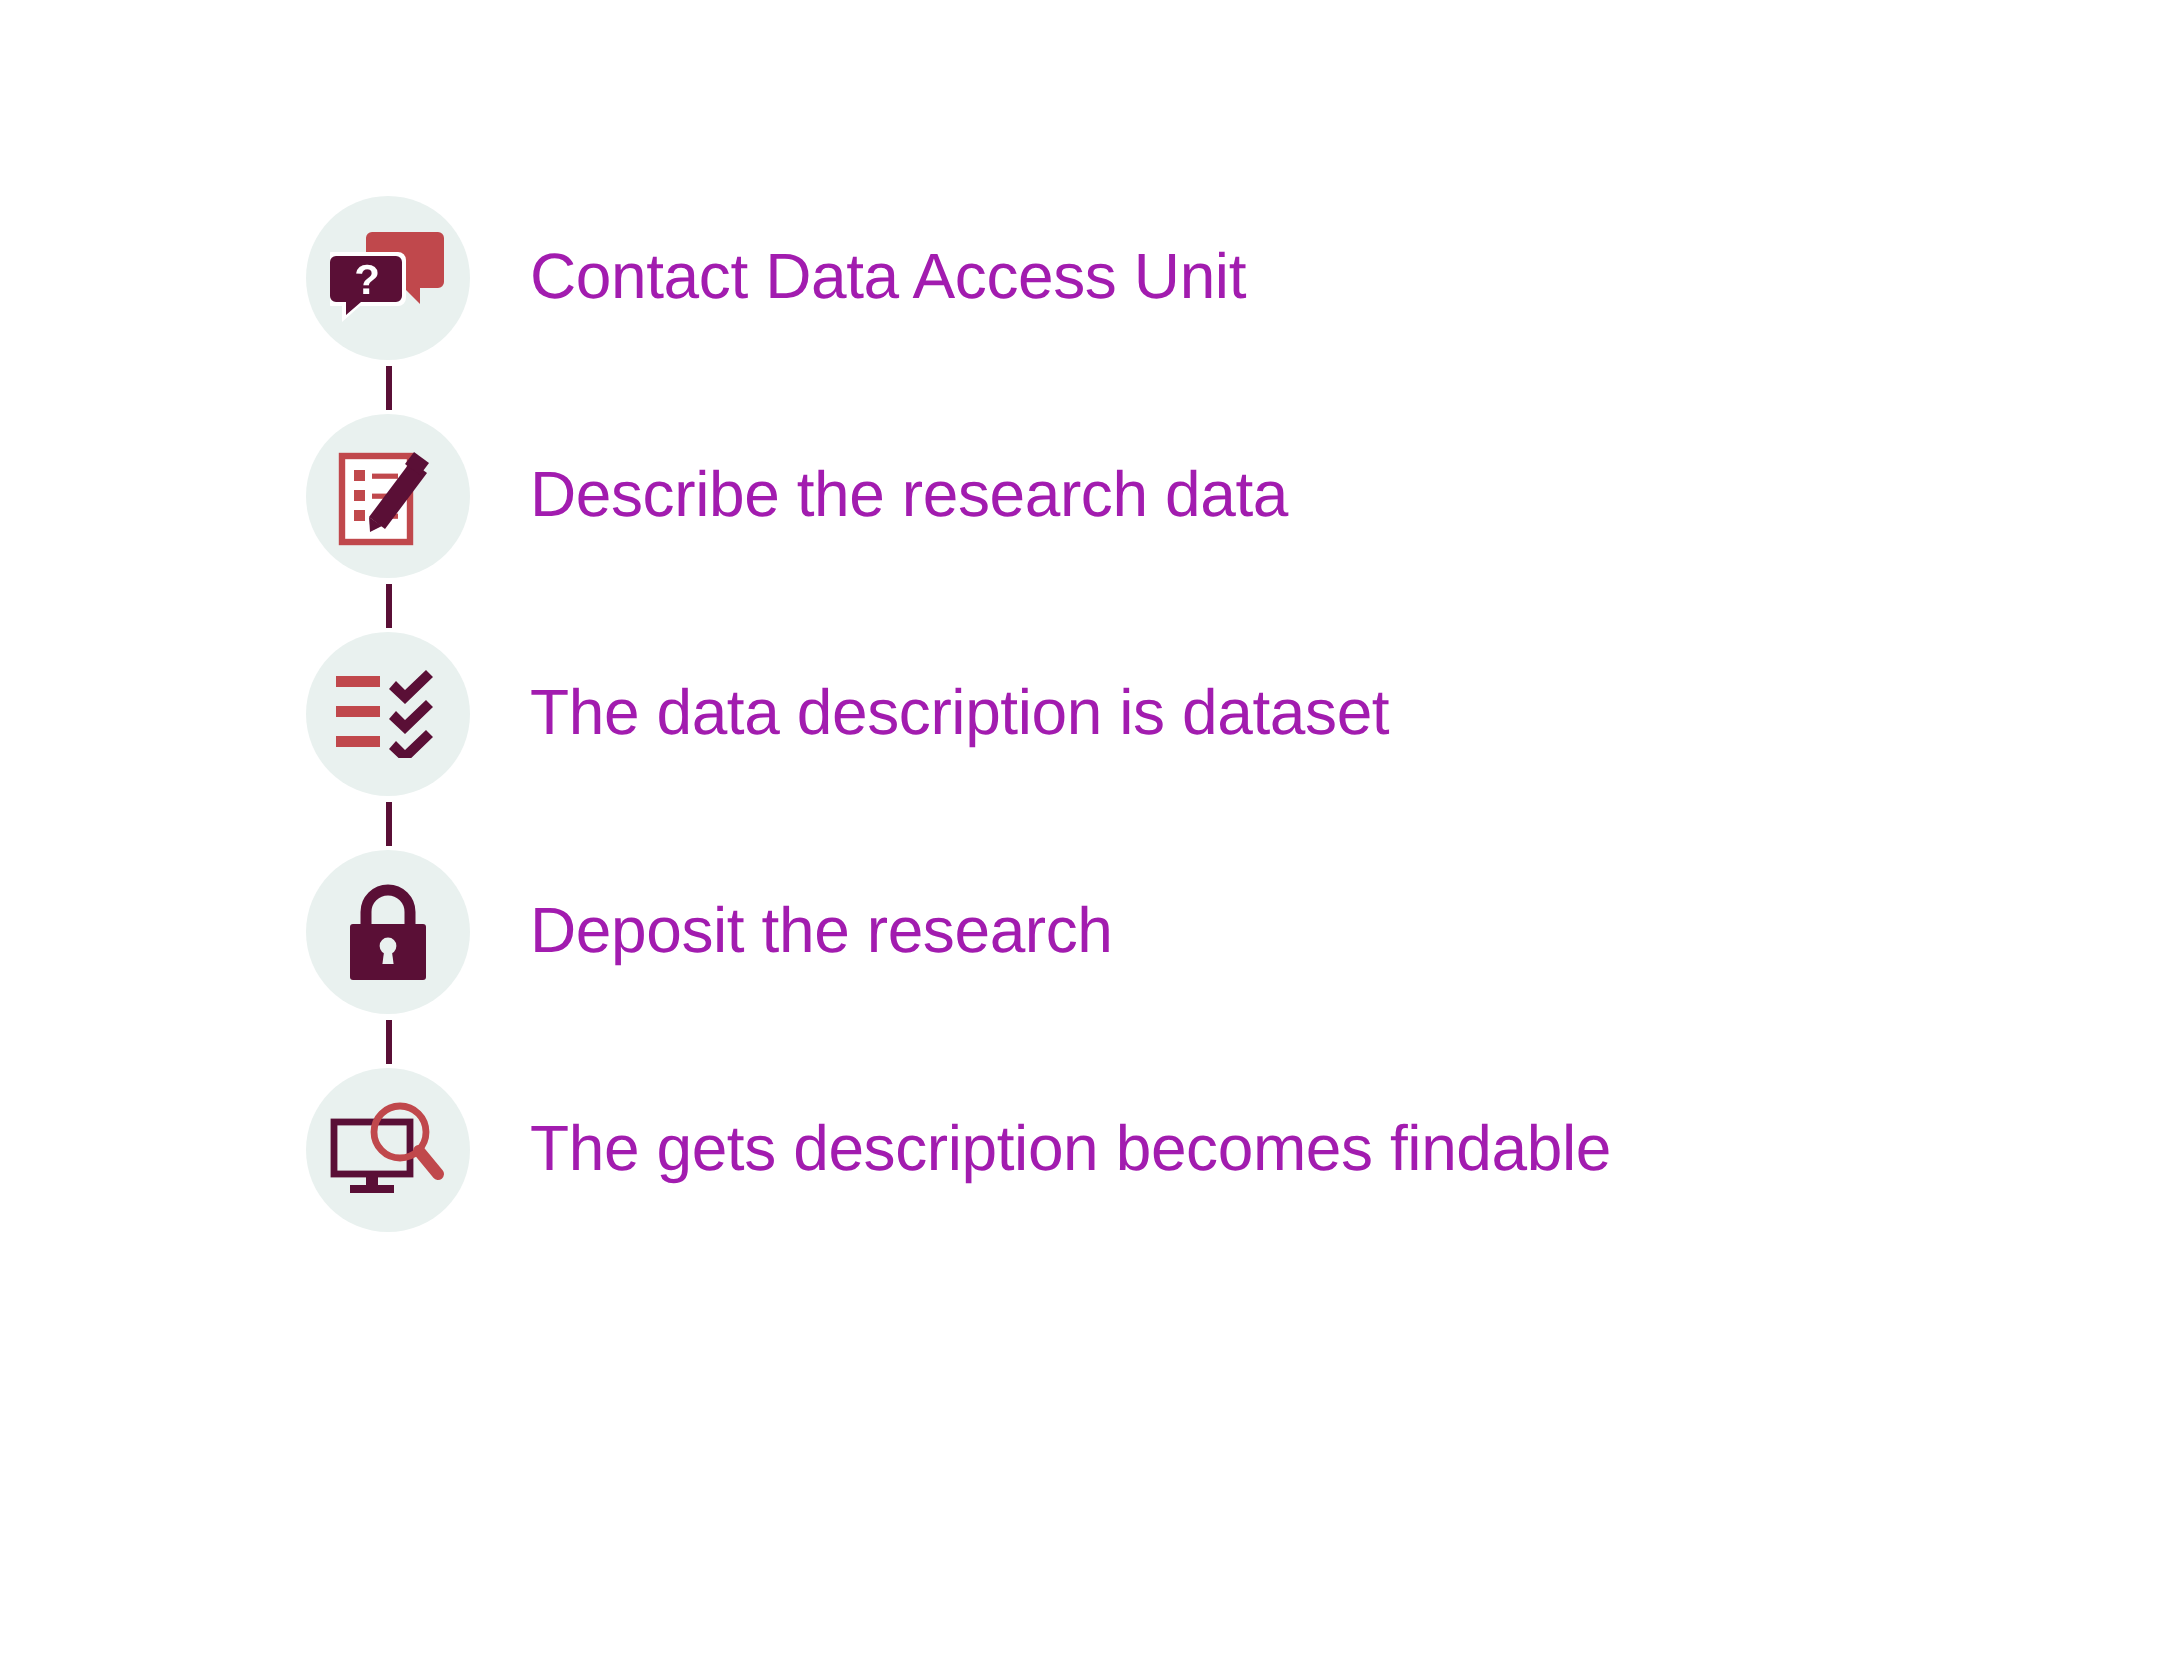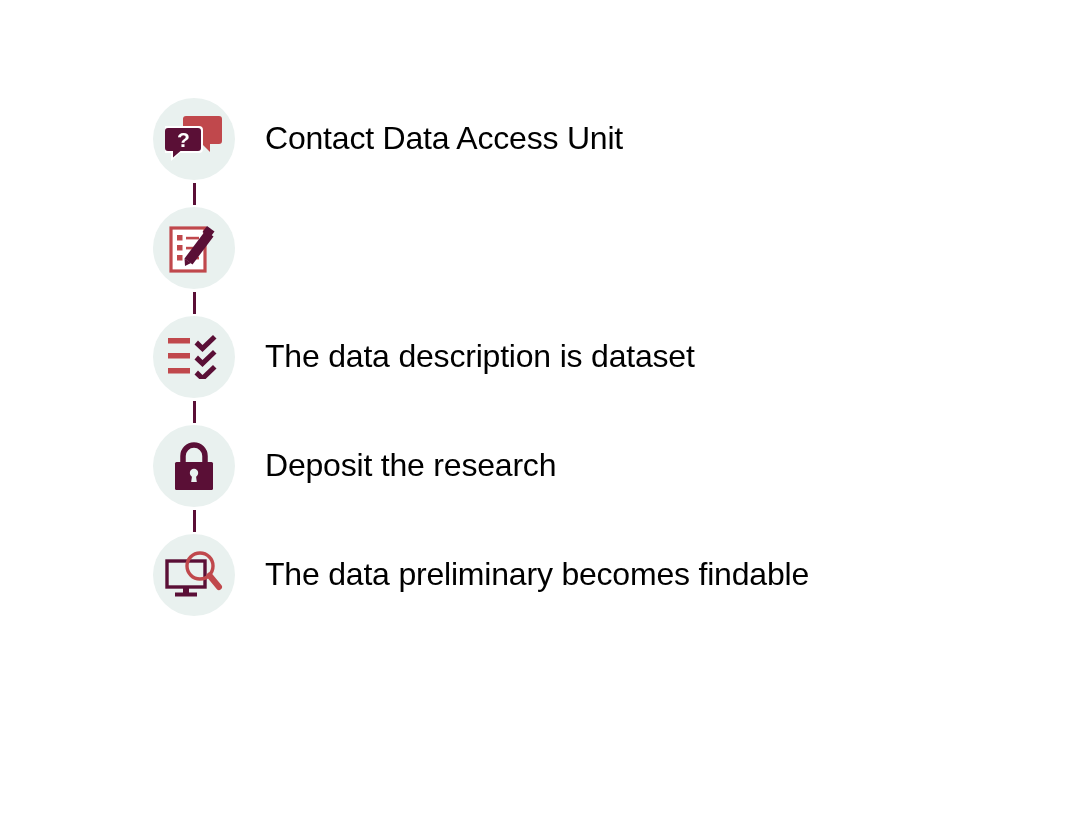--- a/index.html
+++ b/index.html
@@ -67,21 +67,21 @@
     background: #5a0f36;
   }
   .flow-step:last-child .connector {
     display: none;
   }
   .step-label {
     margin-left: 30px;
     font-size: 32px;
     line-height: 1.1;
     letter-spacing: -0.2px;
-    color: #000000;
+    color: #a21caf;
     white-space: nowrap;
     font-family: "Liberation Sans", sans-serif;
   }
 </style>
 </head>
 <body>
 
 <div id="stage">
 
   <div class="flow-list">
@@ -117,20 +117,21 @@
           <rect x="11" y="35" width="5.5" height="5.5" fill="#c0484c"></rect>
           <rect x="20" y="36.8" width="13" height="2.6" fill="#c0484c"></rect>
 
           <path d="M20.5 45.5 L41.5 17.5 L49.5 23.5 L28.5 51.5 Z" fill="#5a0f36" transform="translate(-2,-7)"></path>
 
           <path d="M18.5 38.5 L19 46 L25 43 Z" fill="#5a0f36"></path>
 
           <path d="M41 6 L48.5 11.5 L44 17.5 L36.5 12 Z" fill="#5a0f36"></path>
         </svg>
       </div>
+      <div class="step-label">Describe the research data</div>
       <div class="connector">
           <i></i>
         </div>
     </div>
 
     <div class="flow-step">
       <div class="icon-badge">
         <svg width="52" height="44" viewBox="0 0 52 44" aria-hidden="true">
           <rect x="0" y="3" width="22" height="5.5" fill="#c0484c"></rect>
           <rect x="0" y="18" width="22" height="5.5" fill="#c0484c"></rect>
@@ -173,18 +174,18 @@
 
           <rect x="18" y="37" width="6" height="6" fill="#5a0f36"></rect>
 
           <rect x="10" y="42.5" width="22" height="4" fill="#5a0f36"></rect>
 
           <circle cx="35" cy="16" r="13" fill="none" stroke="#c0484c" stroke-width="3.4"></circle>
 
           <path d="M44.5 25.5 L54 37" stroke="#c0484c" stroke-width="6" stroke-linecap="round"></path>
         </svg>
       </div>
-      <div class="step-label">The data preliminary becomes findable</div>
+      <div class="step-label">The gets description becomes findable</div>
 
     </div>
 
   </div>
 </div>
 
 </body></html>

